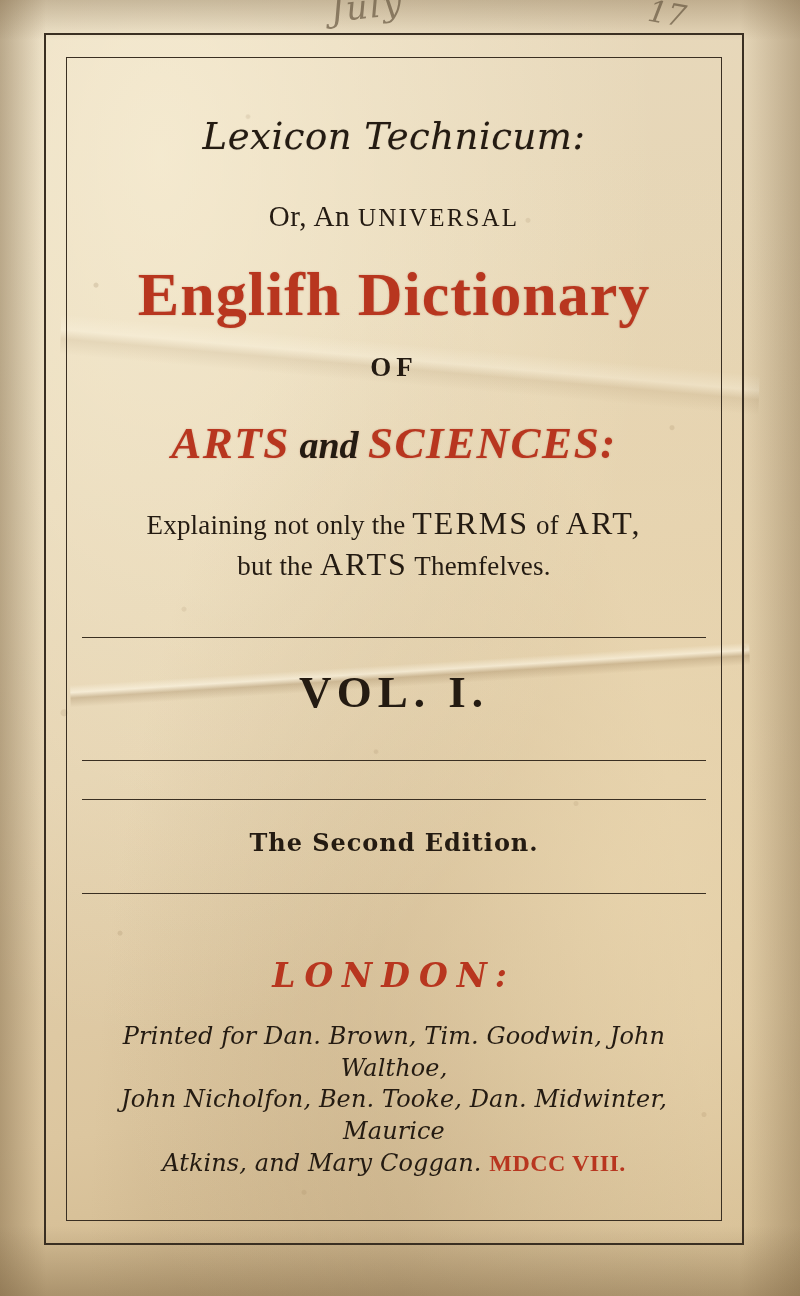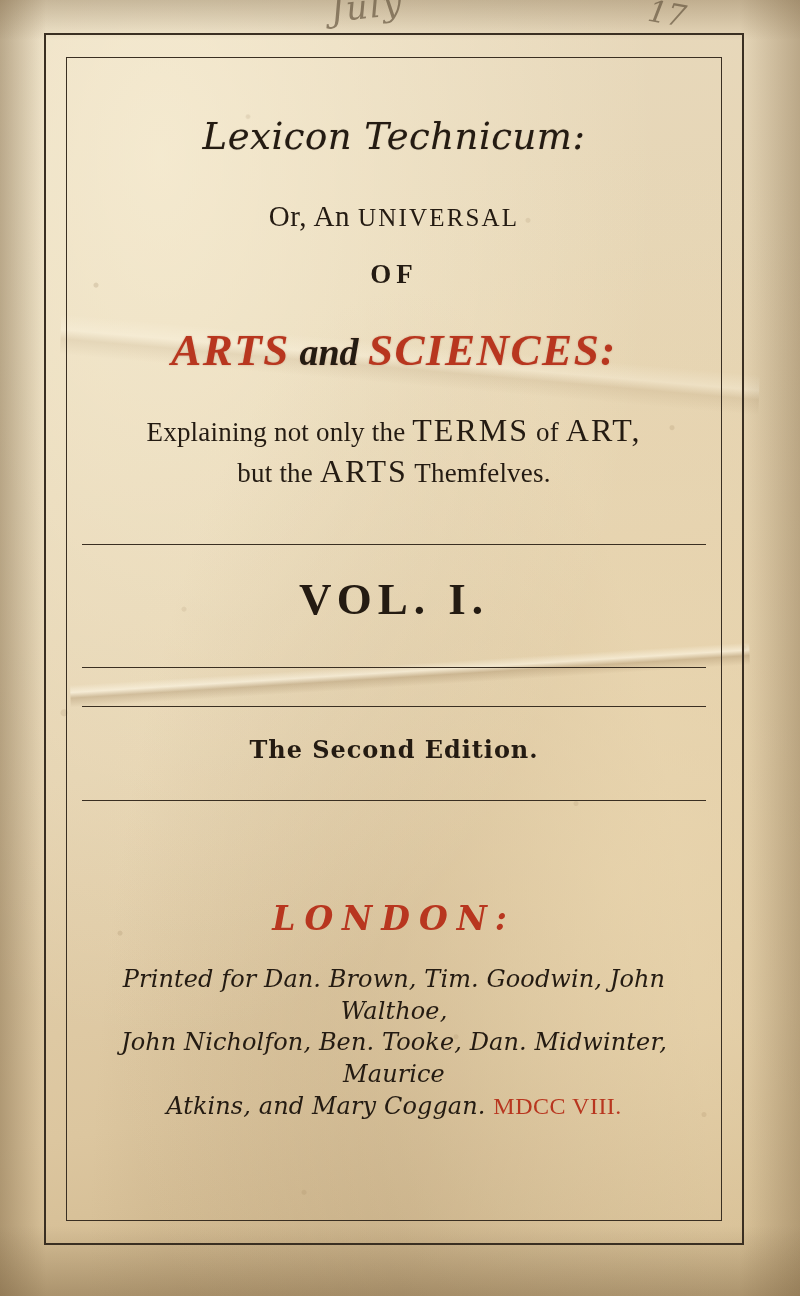--- a/index.html
+++ b/index.html
@@ -196,37 +196,37 @@
   }
   .line-edition {
     margin-top: 28px;
     font-size: 25px;
     font-weight: 700;
     font-family: "DejaVu Serif", serif;
     letter-spacing: 1px;
     transform: scaleX(.96);
   }
   .line-london {
-    margin-top: 98px;
+    margin-top: 62px;
     font-family: "DejaVu Serif", serif;
     font-style: italic;
     font-weight: 700;
     font-size: 33px;
     letter-spacing: 9px;
   }
   .imprint {
     margin-top: 26px;
     font-size: 24px;
     line-height: 1.32;
     letter-spacing: .1px;
     padding: 0 28px;
   }
   .imprint i { font-family: "DejaVu Serif", serif; font-style: italic; }
   .imprint .year {
-    font-weight: 400;
+    font-weight: 700;
     letter-spacing: .5px;
   }
 </style>
 </head>
 <body>
 
 <div id="page">
 
   <div id="grain"></div>
   <div id="crease"></div>
@@ -243,20 +243,21 @@
   <div id="frame-inner"></div>
 
   <div id="content">
 
     <div class="line-title blk">Lexicon Technicum:</div>
 
     <div class="line-sub1 blk">
       <span>Or, An </span><span class="sc">UNIVERSAL</span>
     </div>
 
+    <div class="line-main red">Englifh Dictionary</div>
 
     <div class="line-of blk">OF</div>
 
     <div class="line-arts red">
       <span>ARTS</span><span class="and"> and </span><span>SCIENCES:</span>
     </div>
 
     <div class="line-expl blk">
       <div>
         <span>Explaining not only the </span><span class="sc">TERMS</span><span> of </span><span class="sc">ART,</span>

